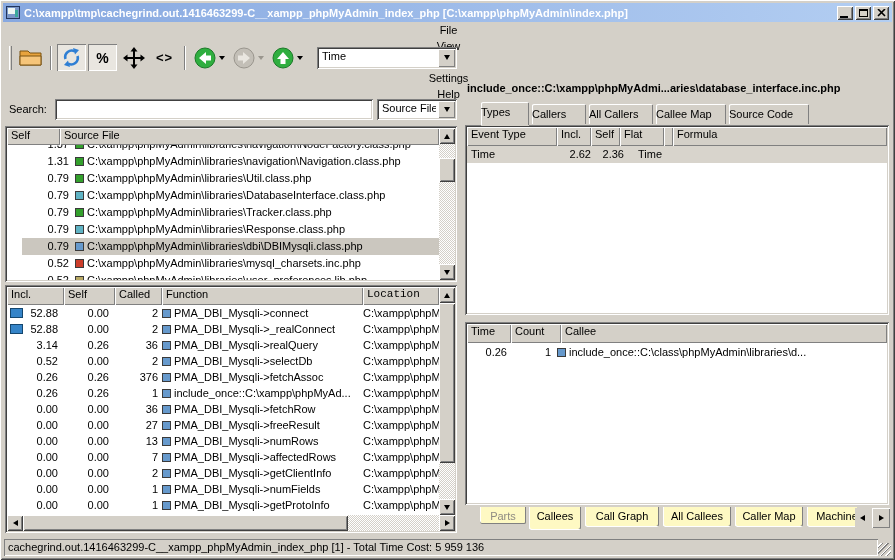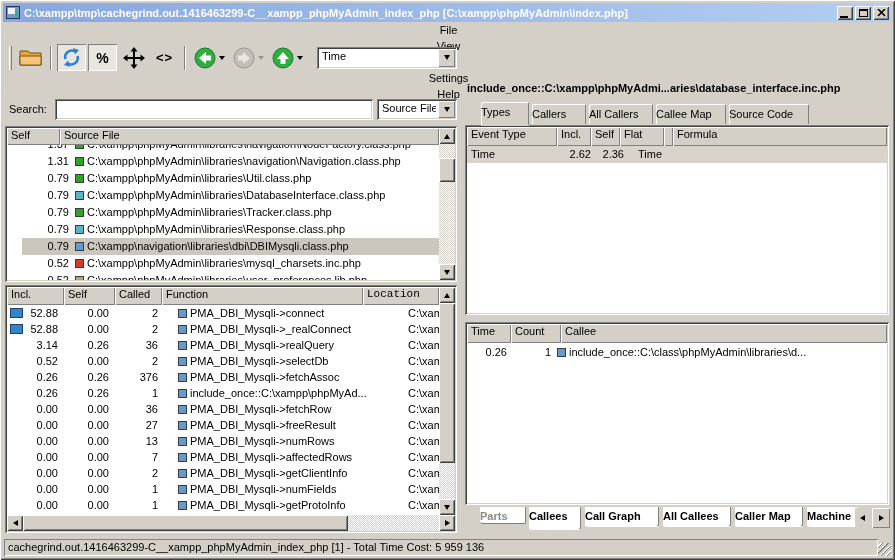--- a/index.html
+++ b/index.html
@@ -49,36 +49,36 @@
   .list-box{background:#fff;box-shadow:inset 1px 1px 0 #808080,inset -1px -1px 0 #fff,inset 2px 2px 0 #404040,inset -2px -2px 0 #d4d0c8;}
   .sf-row{display:flex;height:17px;line-height:17px;font-size:11px;white-space:nowrap;}
   .sf-self{width:53px;text-align:right;padding-right:6px;flex-shrink:0;}
   .sf-file{flex:1;display:flex;align-items:center;overflow:hidden;}
   .sq{width:9px;height:9px;display:inline-block;border:1px solid #3a3a3a;margin-right:3px;flex-shrink:0;}
   .sel{background:#cbc7bf;}
   .ft-row{display:flex;height:16px;line-height:16px;font-size:11px;white-space:nowrap;align-items:center;}
   .c-incl{width:57px;text-align:right;padding-right:6px;position:relative;flex-shrink:0;}
   .c-self{width:51px;text-align:right;padding-right:6px;flex-shrink:0;}
   .c-call{width:47px;text-align:right;padding-right:4px;flex-shrink:0;}
-  .c-func{width:230px;display:flex;align-items:center;overflow:hidden;flex-shrink:0;margin-left:16px;}
+  .c-func{width:201px;display:flex;align-items:center;overflow:hidden;flex-shrink:0;}
   .c-loc{flex:1;overflow:hidden;}
   .bar-ic{position:absolute;left:3px;top:3px;width:13px;height:10px;border:1px solid #14466e;}
   .sb-btn{width:16px;height:16px;display:flex;align-items:center;justify-content:center;flex-shrink:0;
     box-shadow:inset 1px 1px 0 #fff,inset -1px -1px 0 #404040,inset 2px 2px 0 #d4d0c8,inset -2px -2px 0 #808080;background:#d4d0c8;}
   .sb-v{position:absolute;width:16px;display:flex;flex-direction:column;}
   .sb-thumb{position:absolute;left:0;width:16px;
     box-shadow:inset 1px 1px 0 #fff,inset -1px -1px 0 #404040,inset 2px 2px 0 #d4d0c8,inset -2px -2px 0 #808080;background:#d4d0c8;}
   .sb-h{position:absolute;height:16px;display:flex;}
   .sb-thumb-h{position:absolute;top:0;height:16px;
     box-shadow:inset 1px 1px 0 #fff,inset -1px -1px 0 #404040,inset 2px 2px 0 #d4d0c8,inset -2px -2px 0 #808080;background:#d4d0c8;}
   .tab{position:absolute;height:21px;background:#d4d0c8;font-size:11px;text-align:left;line-height:20px;
     border-radius:2px 2px 0 0;box-shadow:inset 1px 1px 0 #fff,inset -1px 0 0 #808080;border-top:1px solid #d4d0c8;}
   .tab.active{height:24px;top:-2px;z-index:2;box-shadow:inset 1px 1px 0 #fff,inset -1px 0 0 #808080,0 1px 0 #d4d0c8;}
-  .btab{position:absolute;height:20px;background:#ffffff;font-size:11px;text-align:left;line-height:19px;
-    border-radius:0 0 2px 2px;box-shadow:inset 1px -1px 0 #fff,inset -1px -1px 0 #808080;top:0;font-weight:bold;}
+  .btab{position:absolute;height:20px;background:#fef9c3;font-size:11px;text-align:center;line-height:19px;
+    border-radius:0 0 2px 2px;box-shadow:inset 1px -1px 0 #fff,inset -1px -1px 0 #808080;top:0;}
   .btab.active{height:23px;z-index:2;}
   .btab.disabled{color:#8e8a82;height:17px;box-shadow:inset 0 -1px 0 #808080,inset -1px 0 0 #808080,inset 1px 0 0 #fff;}
   .et-row{display:flex;height:17px;line-height:17px;font-size:11px;white-space:nowrap;}
   .cl-row{display:flex;height:18px;line-height:18px;font-size:11px;white-space:nowrap;align-items:center;}
   
   .statusbar{left:3px;top:537px;width:889px;height:20px;}
   .status-field{position:absolute;left:1px;top:2px;right:14px;bottom:1px;box-shadow:inset 1px 1px 0 #808080,inset -1px -1px 0 #fff;
     font-size:11px;padding:2px 4px;white-space:nowrap;overflow:hidden;}
   .grip{position:absolute;right:1px;bottom:1px;width:13px;height:13px;
     background:repeating-linear-gradient(135deg,transparent 0 2px,#fff 2px 3px,#808080 3px 4px);}
@@ -239,21 +239,21 @@
               <span class="sf-self">0.79</span>
               <span class="sf-file">
                 <i class="sq" style="background: rgb(95, 179, 196);"></i>
                 <span>C:\xampp\phpMyAdmin\libraries\Response.class.php</span>
               </span>
             </div>
           <div class="sf-row sel">
               <span class="sf-self">0.79</span>
               <span class="sf-file">
                 <i class="sq" style="background: rgb(102, 153, 204);"></i>
-                <span>C:\xampp\navigation\libraries\dbi\DBIMysqli.class.php</span>
+                <span>C:\xampp\phpMyAdmin\libraries\dbi\DBIMysqli.class.php</span>
               </span>
             </div>
           <div class="sf-row">
               <span class="sf-self">0.52</span>
               <span class="sf-file">
                 <i class="sq" style="background: rgb(204, 61, 42);"></i>
                 <span>C:\xampp\phpMyAdmin\libraries\mysql_charsets.inc.php</span>
               </span>
             </div>
           <div class="sf-row">

